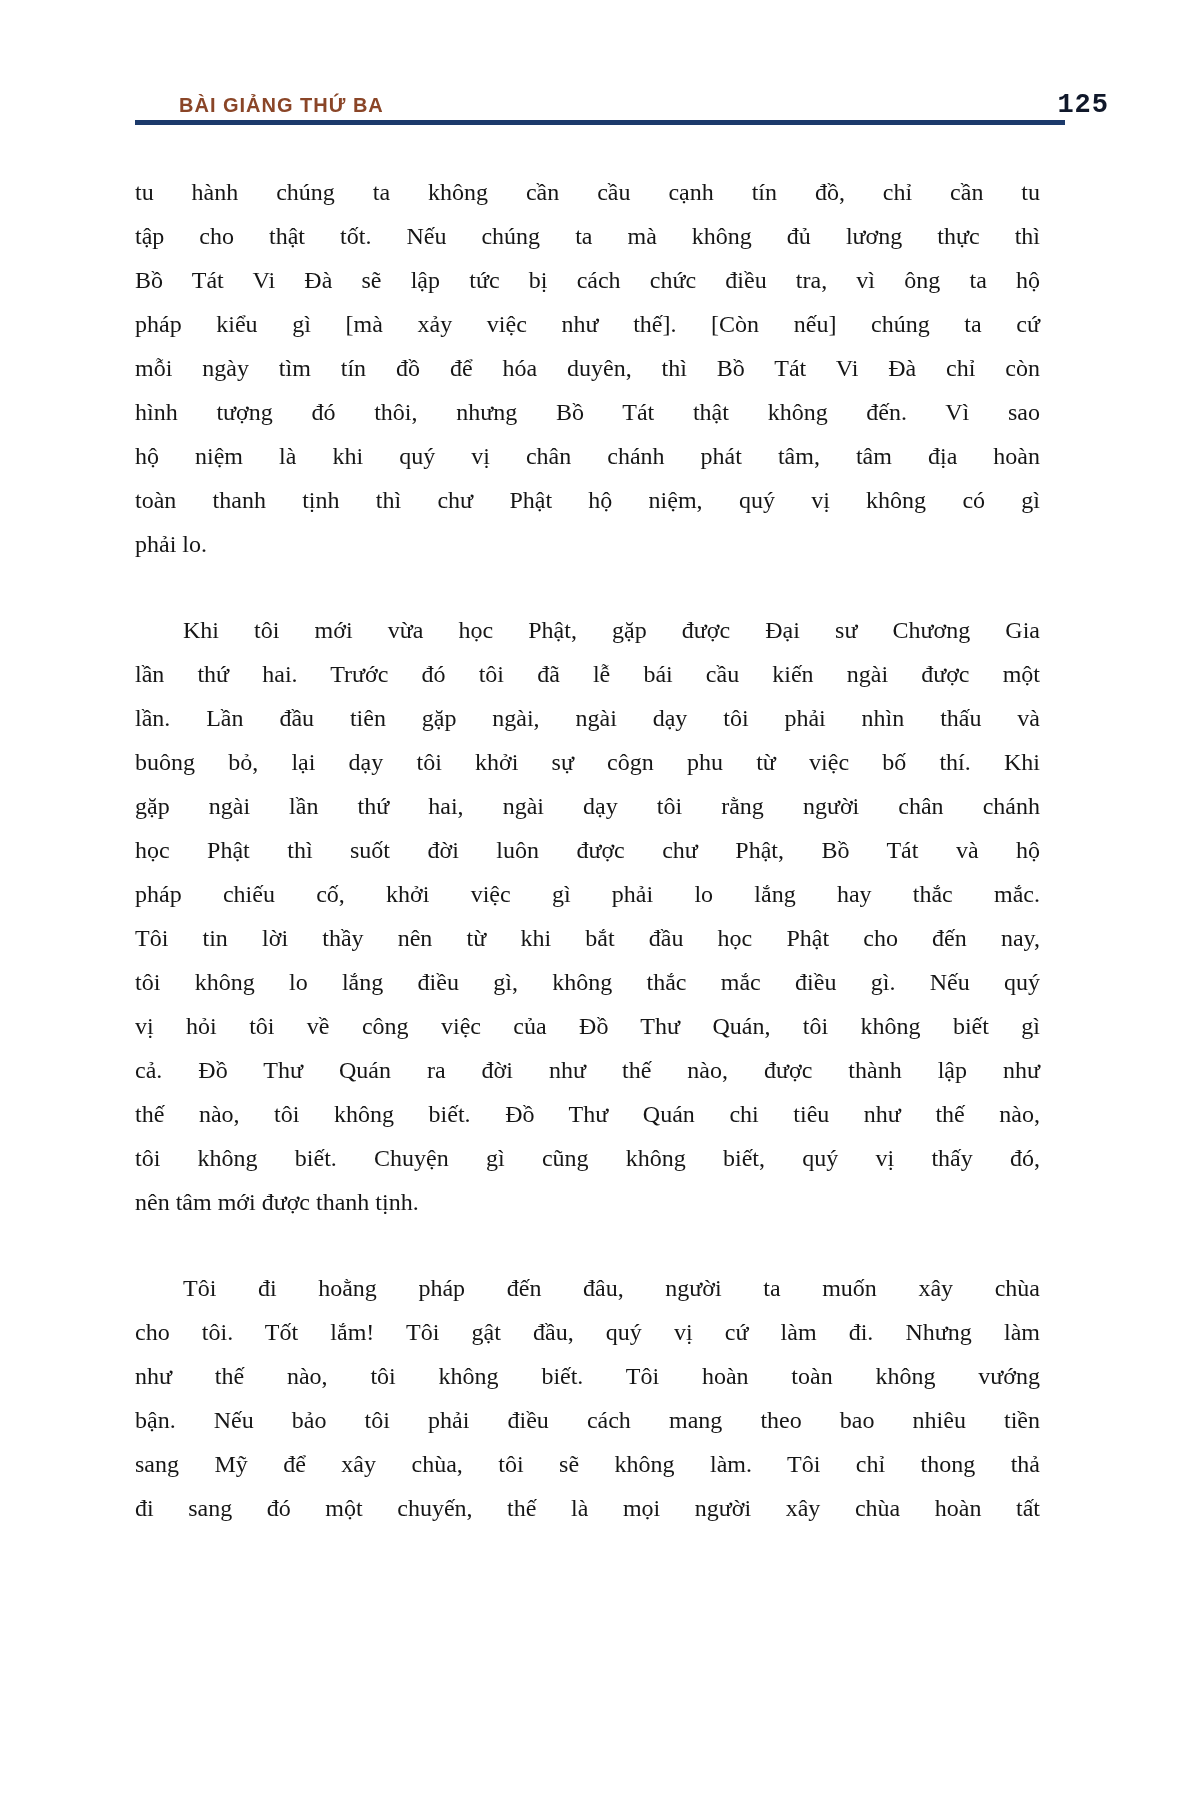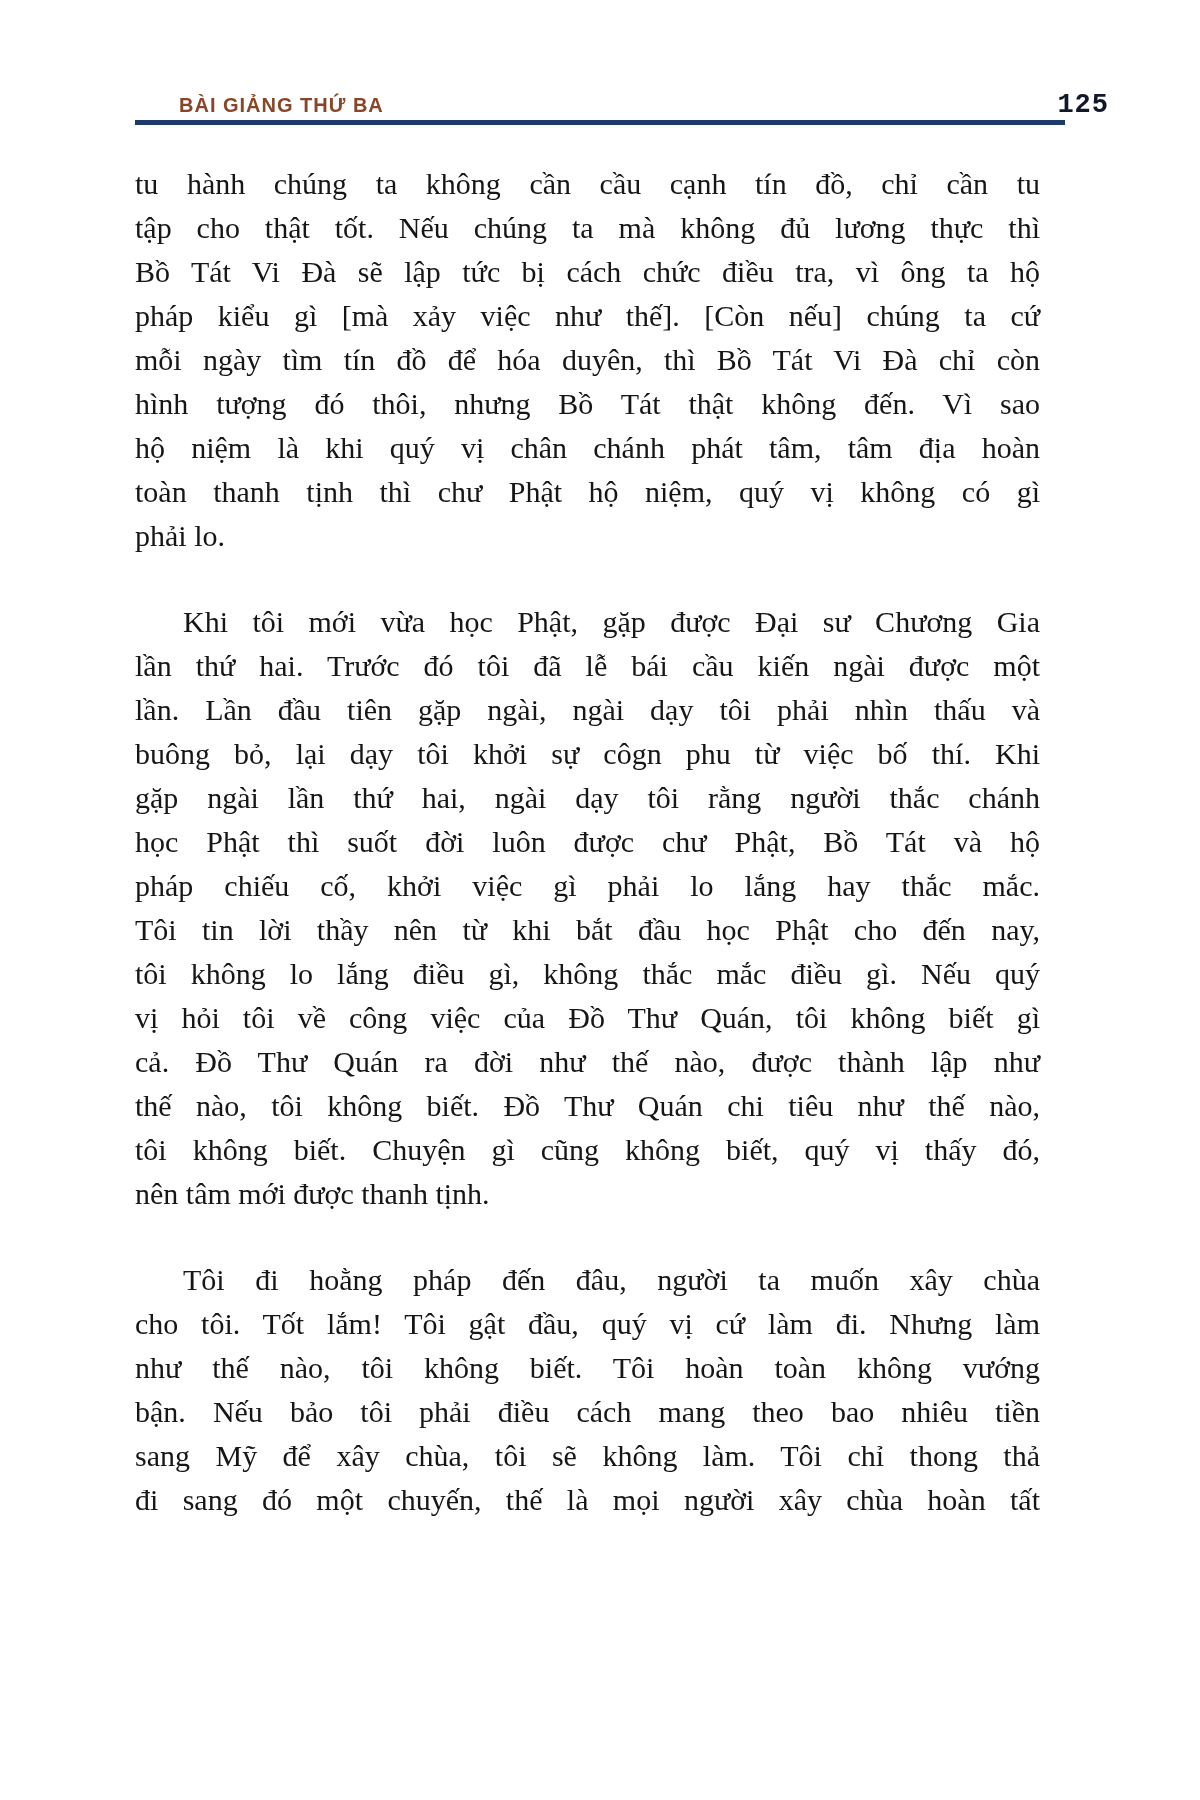--- a/index.html
+++ b/index.html
@@ -42,25 +42,25 @@
   .head-rule {
     position: absolute;
     top: 120px;
     left: 135px;
     width: 930px;
     height: 5px;
     background: var(--rule-color, #1c3a6b);
   }
   .body-text {
     position: absolute;
-    top: 162px;
+    top: 170px;
     left: 135px;
     width: 905px;
     color: var(--body-color, #161616);
-    font-size: 30px;
+    font-size: 24px;
     line-height: 44px;
   }
   .paragraph {
     margin: 0 0 16px 0;
   }
   .line {
     text-align: justify;
     text-align-last: justify;
     white-space: normal;
     height: 44px;
@@ -93,21 +93,21 @@
         <div class="line">hình tượng đó thôi, nhưng Bồ Tát thật không đến. Vì sao</div>
         <div class="line">hộ niệm là khi quý vị chân chánh phát tâm, tâm địa hoàn</div>
         <div class="line">toàn thanh tịnh thì chư Phật hộ niệm, quý vị không có gì</div>
         <div class="line last">phải lo.</div>
       </div>
       <div class="paragraph indent">
         <div class="line">Khi tôi mới vừa học Phật, gặp được Đại sư Chương Gia</div>
         <div class="line">lần thứ hai. Trước đó tôi đã lễ bái cầu kiến ngài được một</div>
         <div class="line">lần. Lần đầu tiên gặp ngài, ngài dạy tôi phải nhìn thấu và</div>
         <div class="line">buông bỏ, lại dạy tôi khởi sự côgn phu từ việc bố thí. Khi</div>
-        <div class="line">gặp ngài lần thứ hai, ngài dạy tôi rằng người thắc chánh</div>
+        <div class="line">gặp ngài lần thứ hai, ngài dạy tôi rằng người chân chánh</div>
         <div class="line">học Phật thì suốt đời luôn được chư Phật, Bồ Tát và hộ</div>
         <div class="line">pháp chiếu cố, khởi việc gì phải lo lắng hay thắc mắc.</div>
         <div class="line">Tôi tin lời thầy nên từ khi bắt đầu học Phật cho đến nay,</div>
         <div class="line">tôi không lo lắng điều gì, không thắc mắc điều gì. Nếu quý</div>
         <div class="line">vị hỏi tôi về công việc của Đồ Thư Quán, tôi không biết gì</div>
         <div class="line">cả. Đồ Thư Quán ra đời như thế nào, được thành lập như</div>
         <div class="line">thế nào, tôi không biết. Đồ Thư Quán chi tiêu như thế nào,</div>
         <div class="line">tôi không biết. Chuyện gì cũng không biết, quý vị thấy đó,</div>
         <div class="line last">nên tâm mới được thanh tịnh.</div>
       </div>

